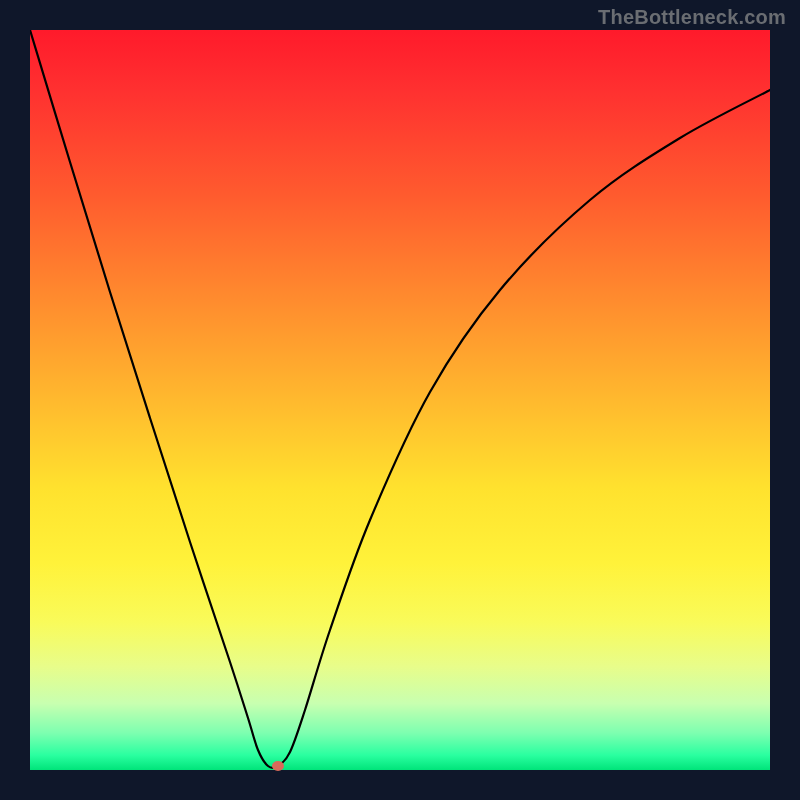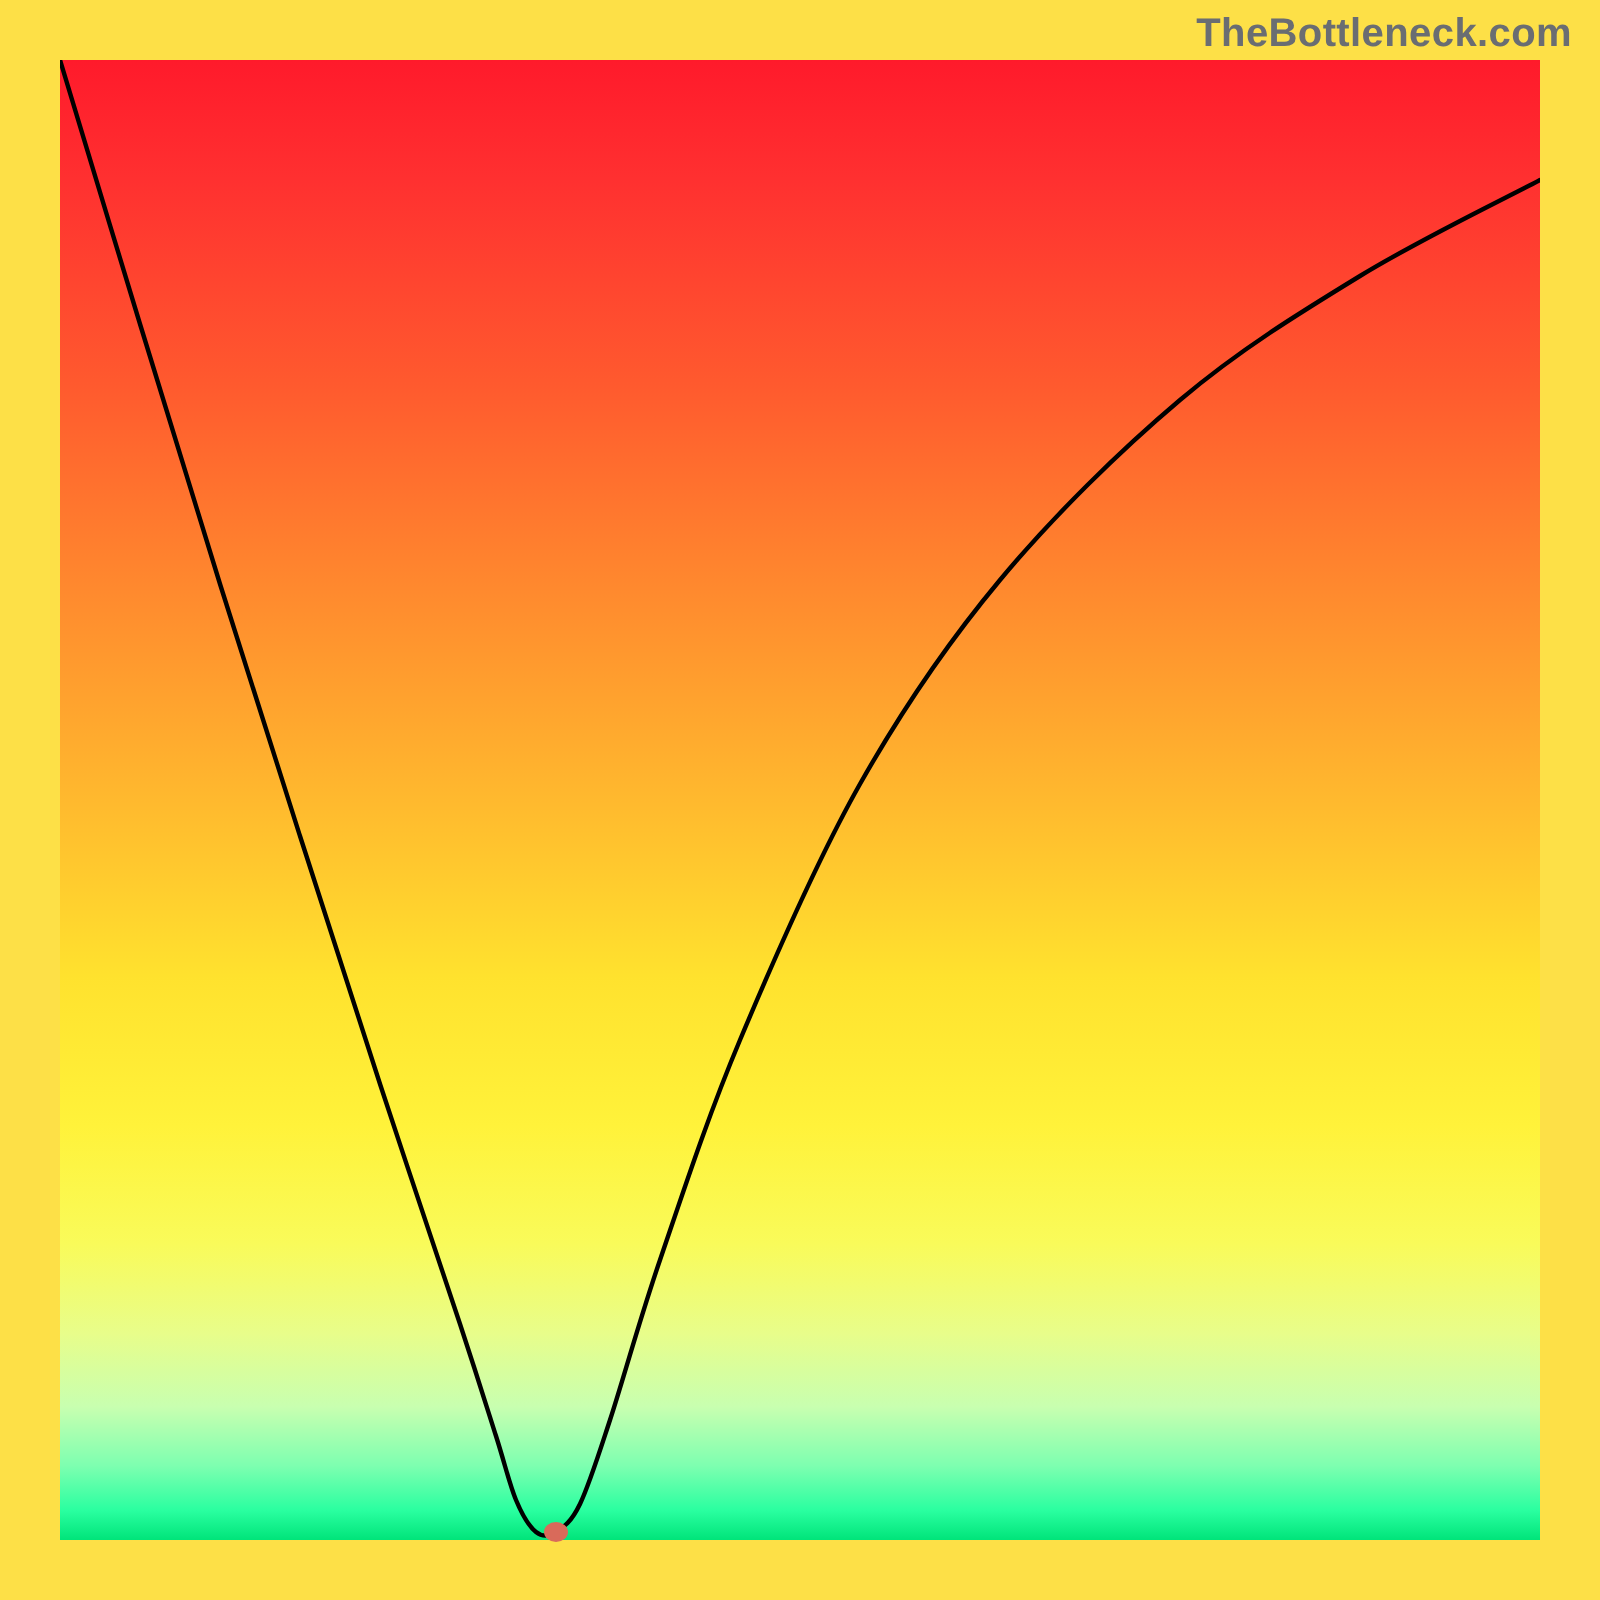--- a/index.html
+++ b/index.html
@@ -8,21 +8,21 @@
     width: 800px;
     height: 800px;
     background: #000;
     overflow: hidden;
     font-family: Arial, Helvetica, sans-serif;
   }
   .frame {
     position: relative;
     width: 800px;
     height: 800px;
-    background: #fde047;
+    background: #0f172a;
   }
   .plot-area {
     position: absolute;
     left: 30px;
     top: 30px;
     width: 740px;
     height: 740px;
     
     background: linear-gradient(
       to bottom,

